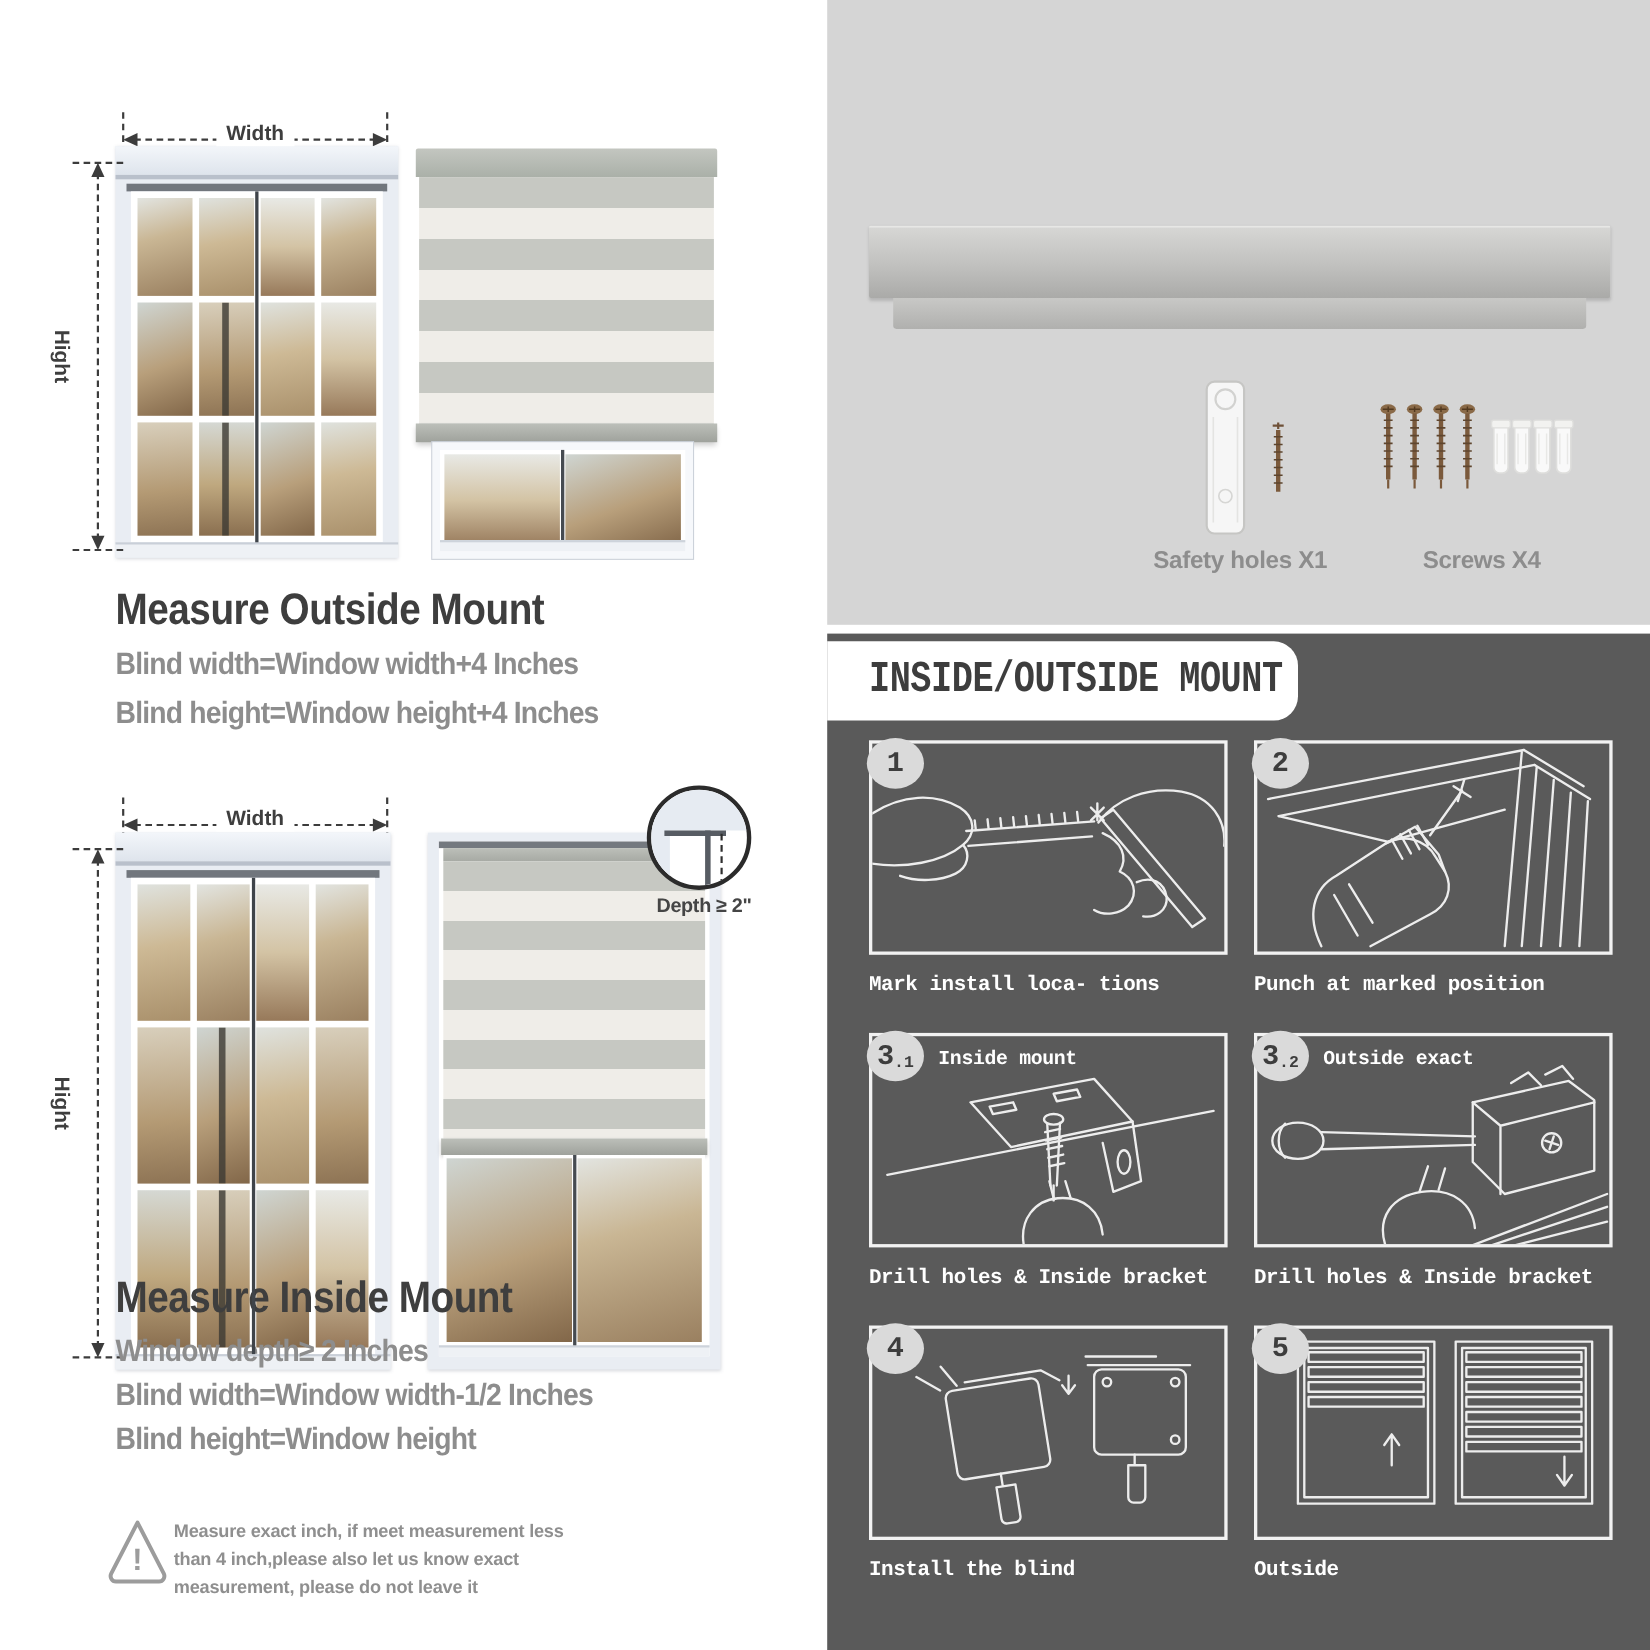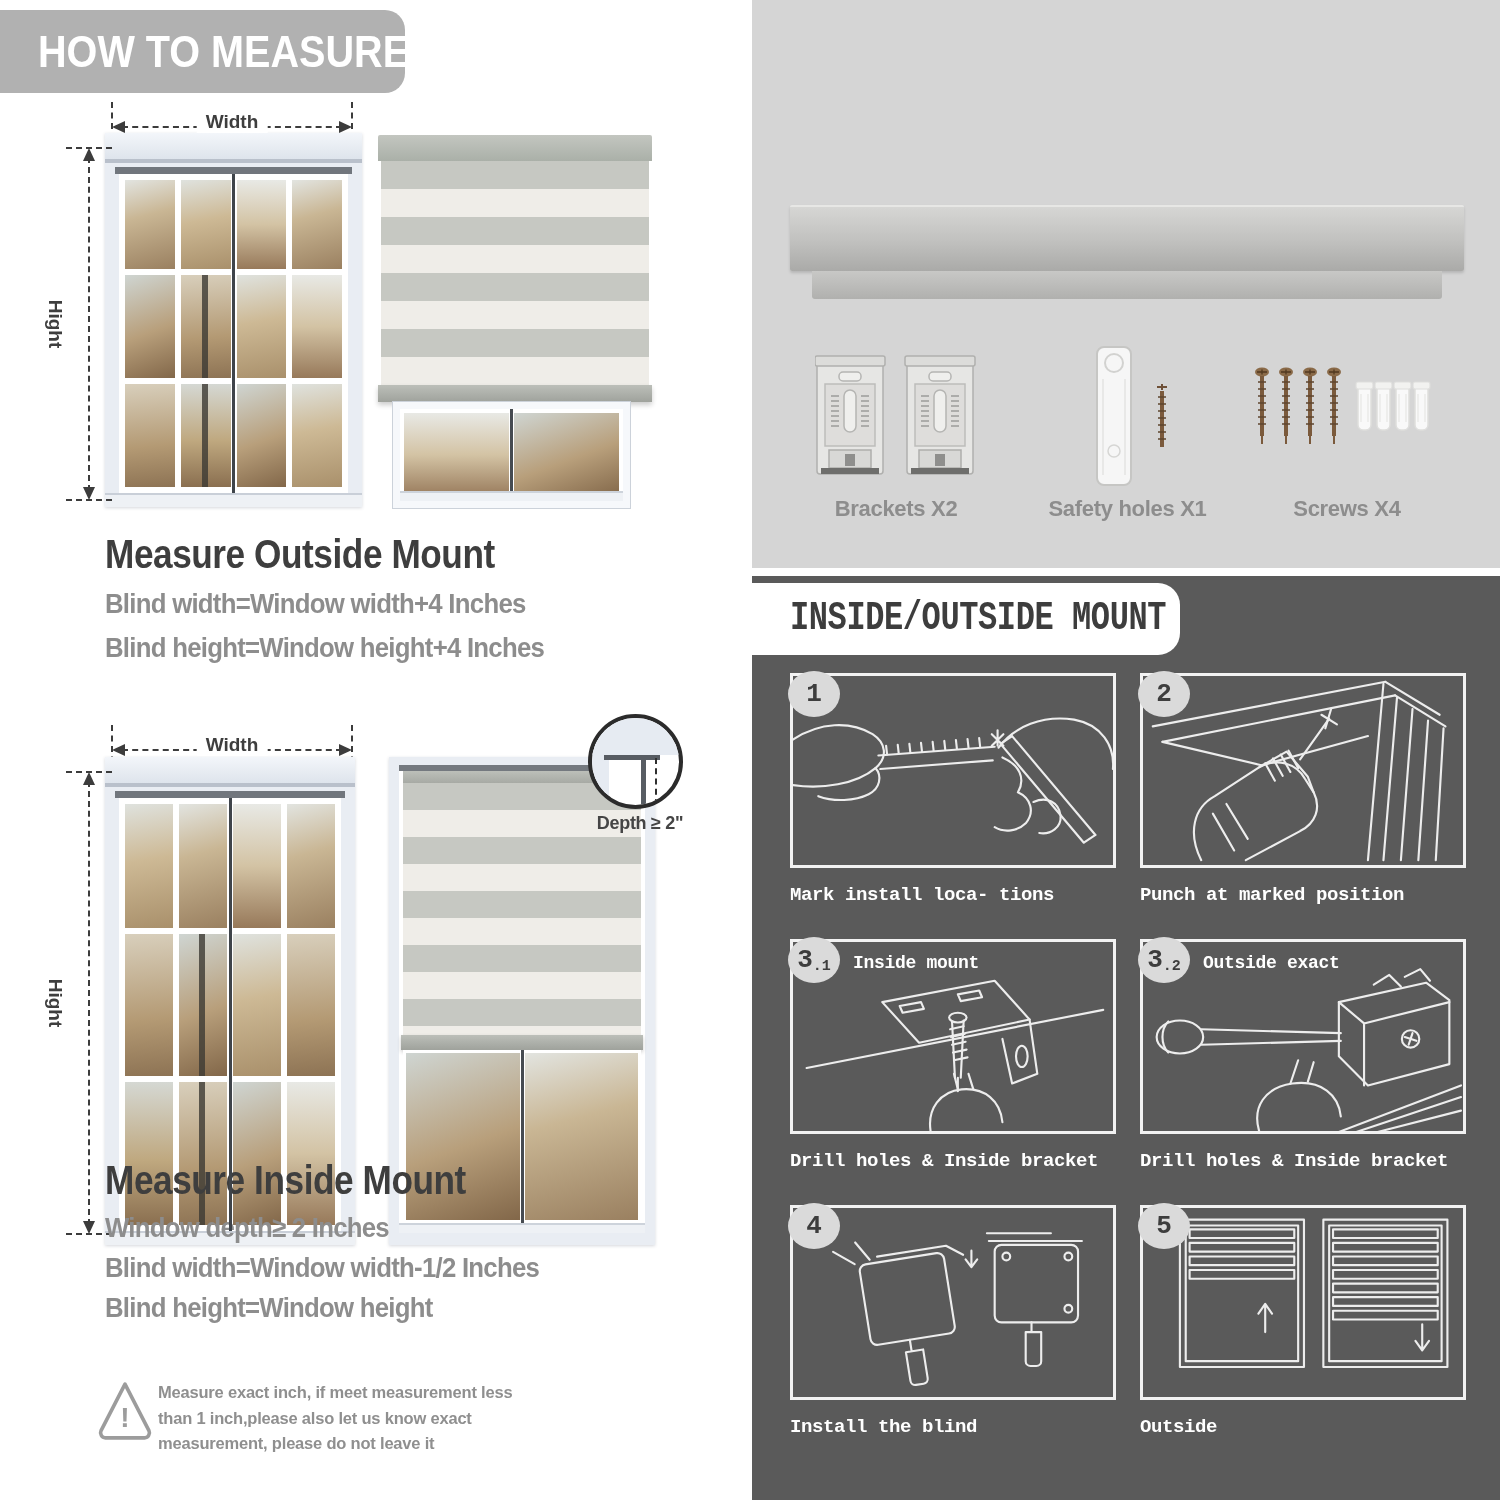--- a/index.html
+++ b/index.html
@@ -137,23 +137,20 @@
   .art .fill{fill:#cdcdcd;stroke:none;}
 
   
   .ico path,.ico rect,.ico circle,.ico ellipse{vector-effect:non-scaling-stroke;}
 </style>
 </head>
 <body>
 
 <div class="canvas">
 
-  <div class="abs hdr-left">
-    <span>HOW TO MEASURE</span>
-  </div>
 
   <div class="abs warrow" style="left:112px;top:106px;">
     <span class="wtick" style="left:-1px;"></span>
     <span class="wtick" style="right:-1px;"></span>
     <span class="wline"></span>
     <span class="ah ah-l"></span>
     <span class="ah ah-r"></span>
     <b class="wlabel">Width</b>
   </div>
 
@@ -270,50 +267,30 @@
   <p class="abs formula" style="left:105px;top:1212px;">Window depth≥ 2 Inches</p>
   <p class="abs formula" style="left:105px;top:1252px;">Blind width=Window width-1/2 Inches</p>
   <p class="abs formula" style="left:105px;top:1292px;">Blind height=Window height</p>
 
   <div class="abs" style="left:96px;top:1378px;width:58px;height:66px;">
     <svg class="warn-tri" viewBox="0 0 80 90">
       <path d="M40,8 L73,72 a7,7 0 0,1 -6,10 H13 a7,7 0 0,1 -6,-10 Z" fill="none" stroke="#9c9c9c" stroke-width="5" stroke-linejoin="round"></path>
     </svg>
     <span class="warn-bang">!</span>
   </div>
-  <p class="abs warn-text" style="left:158px;top:1380px;">Measure exact inch, if meet measurement less than 1 inch,please also let us know exact measurement, please do not leave it</p>
+  <p class="abs warn-text" style="left:158px;top:1380px;">Measure exact inch, if meet measurement less than 4 inch,please also let us know exact measurement, please do not leave it</p>
 
   <div class="abs sec-included">
 
 
     <div class="abs headrail">
       <div class="hr-main"></div>
       <div class="hr-lip"></div>
     </div>
 
-    <div class="abs item" style="left:44px;top:344px;width:200px;">
-      <div class="icons">
-        <svg class="ico" width="162" height="132" viewBox="0 0 162 132">
-          <g id="brk">
-            <rect x="2" y="10" width="66" height="112" rx="3" fill="#e6e6e4" stroke="#b0b0ae" stroke-width="1.5"></rect>
-            <rect x="0" y="4" width="70" height="10" rx="2" fill="#dcdcda" stroke="#b0b0ae" stroke-width="1.5"></rect>
-            <rect x="24" y="20" width="22" height="9" rx="4" fill="#efefed" stroke="#b5b5b3" stroke-width="1.5"></rect>
-            <rect x="10" y="32" width="50" height="62" fill="#dedddb" stroke="#bdbdbb" stroke-width="1.5"></rect>
-            <rect x="29" y="38" width="12" height="42" rx="6" fill="#efefed" stroke="#b5b5b3" stroke-width="1.5"></rect>
-            <path d="M16,44 h8 m-8,5 h8 m-8,5 h8 m-8,5 h8 m-8,5 h8 m-8,5 h8 m-8,5 h8" stroke="#9c9c9a" stroke-width="1.5" fill="none"></path>
-            <path d="M46,44 h8 m-8,5 h8 m-8,5 h8 m-8,5 h8 m-8,5 h8 m-8,5 h8 m-8,5 h8" stroke="#9c9c9a" stroke-width="1.5" fill="none"></path>
-            <rect x="14" y="98" width="42" height="18" fill="#d8d8d6" stroke="#aeaeac" stroke-width="1.5"></rect>
-            <rect x="30" y="102" width="10" height="12" fill="#8f8f8d"></rect>
-            <rect x="6" y="116" width="58" height="6" fill="#6e6e6c"></rect>
-          </g>
-          <use href="#brk" x="90"></use>
-        </svg>
-      </div>
-      <div class="item-label">Brackets X2</div>
-    </div>
 
     <div class="abs item" style="left:268px;top:344px;width:215px;">
       <div class="icons">
         <svg class="ico" width="110" height="146" viewBox="0 0 110 146">
           <rect x="24" y="2" width="34" height="138" rx="7" fill="#ffffff" fill-opacity="0.78" stroke="#c6c6c4" stroke-width="2"></rect>
           <circle cx="41" cy="18" r="9" fill="none" stroke="#d2d2d0" stroke-width="2"></circle>
           <path d="M30,34 v96 M52,34 v96" stroke="#e4e4e2" stroke-width="1.5" fill="none"></path>
           <circle cx="41" cy="106" r="6" fill="none" stroke="#d6d6d4" stroke-width="1.5"></circle>
           <path d="M84,42 h10 M89,39 v6" stroke="#6f5138" stroke-width="2" fill="none"></path>
           <path d="M89,46 v56" stroke="#7b5a3c" stroke-width="4" fill="none"></path>

